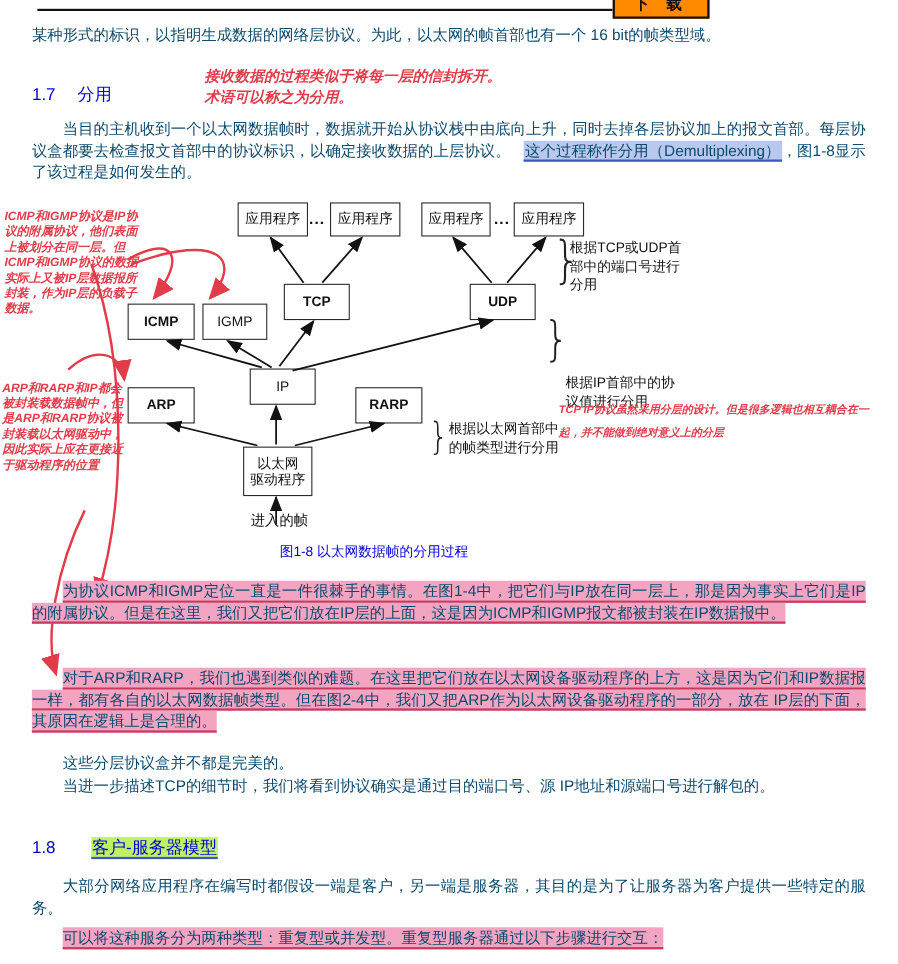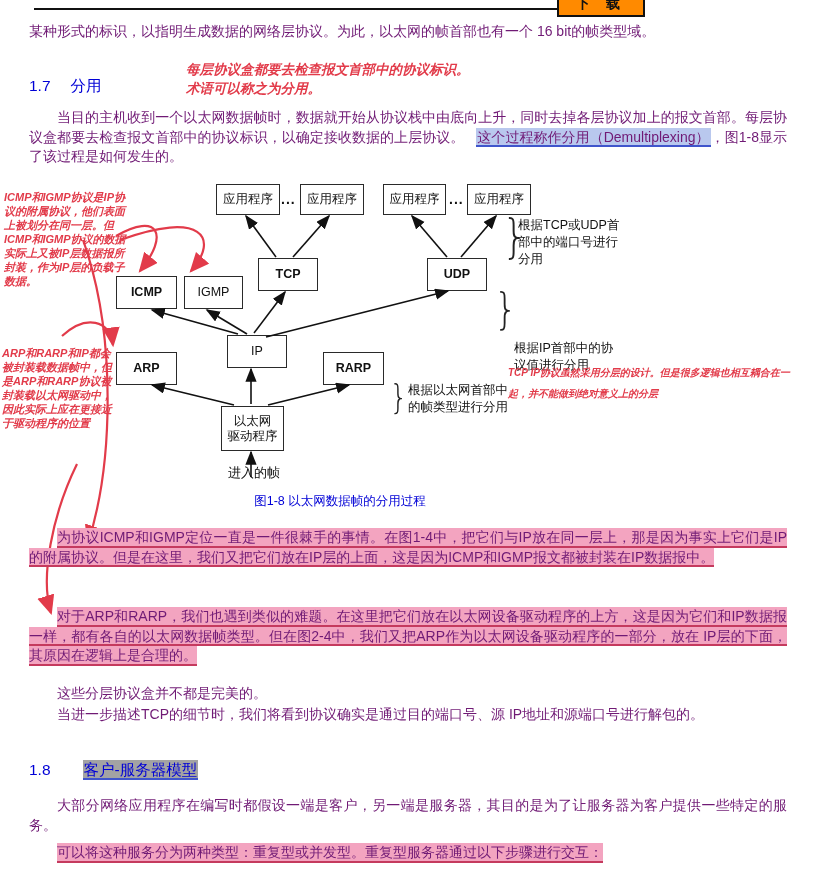--- a/index.html
+++ b/index.html
@@ -6,28 +6,28 @@
   .page{position:relative;width:816px;height:876px;background:#fff;overflow:hidden;
         font-family:"Liberation Sans","DejaVu Sans",sans-serif;color:#1c1c1c;}
 
   
   .top-rule{position:absolute;left:34px;top:8px;width:523px;height:2px;background:#111;}
   .dl-badge{position:absolute;left:557px;top:-10px;width:84px;height:23px;background:#ff8a00;
             border:2px solid #111;display:flex;align-items:center;justify-content:center;
             font-weight:bold;font-size:14px;color:#111;letter-spacing:6px;}
 
   
-  .para{position:absolute;left:29px;width:758px;font-size:14px;line-height:19.5px;color:#701a75;
+  .para{position:absolute;left:29px;width:758px;font-size:14px;line-height:19.5px;color:#0c4a6e;
         text-align:justify;}
   .indent{text-indent:2em;}
   .heading{position:absolute;left:29px;font-size:15.5px;color:#0000d6;}
   .heading .num{margin-right:20px;}
   .hl-blue{background:#b9c8ee;border-bottom:2px solid #4055cc;padding:1px 1px 0 1px;margin-left:12px;}
   .hl-pink{background:#f3a4c0;border-bottom:2px solid #c53a5e;padding:1px 0 0.5px 0;}
-  .hl-blue.title{background:#a3a3a3;}
+  .hl-blue.title{background:#bef264;}
 
   
   .box{position:absolute;border:1.6px solid #2a2a2a;background:#fff;display:flex;
        align-items:center;justify-content:center;text-align:center;
        font-size:12.5px;color:#111;white-space:pre-line;line-height:15px;}
   .dots{position:absolute;font-size:14px;font-weight:bold;color:#111;letter-spacing:1px;}
   .diag-label{position:absolute;font-size:13px;color:#111;}
   .brace{position:absolute;color:#222;font-family:"DejaVu Sans",sans-serif;font-weight:100;
          transform:scaleX(0.85);}
   .brace-text{position:absolute;font-size:12.5px;line-height:17px;color:#111;}
@@ -51,21 +51,21 @@
 
   <div class="top-rule"></div>
   <div class="dl-badge">下 载</div>
 
   <div class="para" style="top:22px;">某种形式的标识，以指明生成数据的网络层协议。为此，以太网的帧首部也有一个 16 bit的帧类型域。</div>
 
   <div class="heading" style="top:76px;">
     <span class="num">1.7</span><span>分用</span>
   </div>
 
-  <div class="ink note-receive">每层协议盒都要去检查报文首部中的协议标识。
+  <div class="ink note-receive">接收数据的过程类似于将每一层的信封拆开。
 术语可以称之为分用。</div>
 
   <div class="para indent" style="top:108px;"><span>当目的主机收到一个以太网数据帧时，数据就开始从协议栈中由底向上升，同时去掉各层协议加上的报文首部。每层协议盒都要去检查报文首部中的协议标识，以确定接收数据的上层协议。</span><span class="hl-blue">这个过程称作分用（Demultiplexing）</span><span>，图1-8显示了该过程是如何发生的。</span></div>
 
   <div class="box" style="left:216px;top:184px;width:62px;height:29px;">应用程序</div>
   <div class="dots" style="left:281px;top:191px;">...</div>
   <div class="box" style="left:300px;top:184px;width:62px;height:29px;">应用程序</div>
   <div class="box" style="left:383px;top:184px;width:61px;height:29px;">应用程序</div>
   <div class="dots" style="left:449px;top:191px;">...</div>
   <div class="box" style="left:467px;top:184px;width:62px;height:29px;">应用程序</div>

